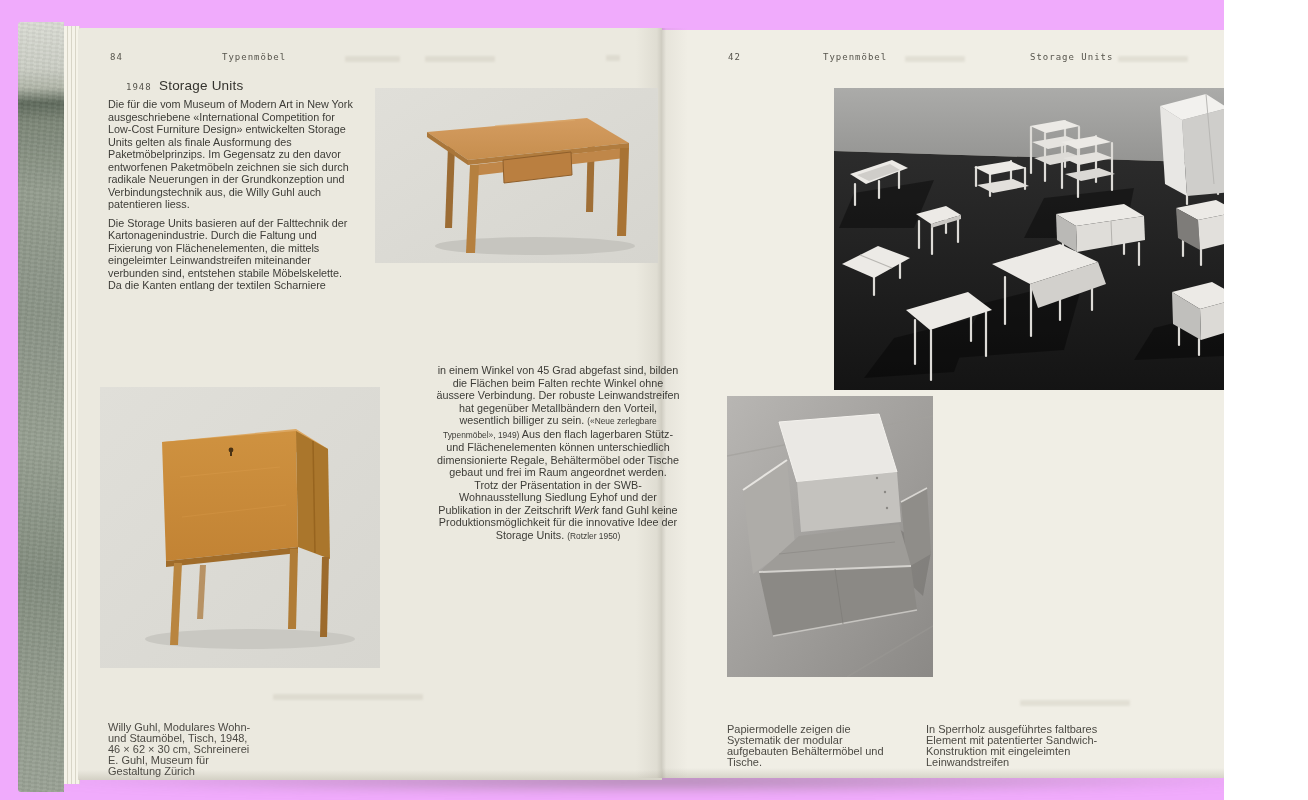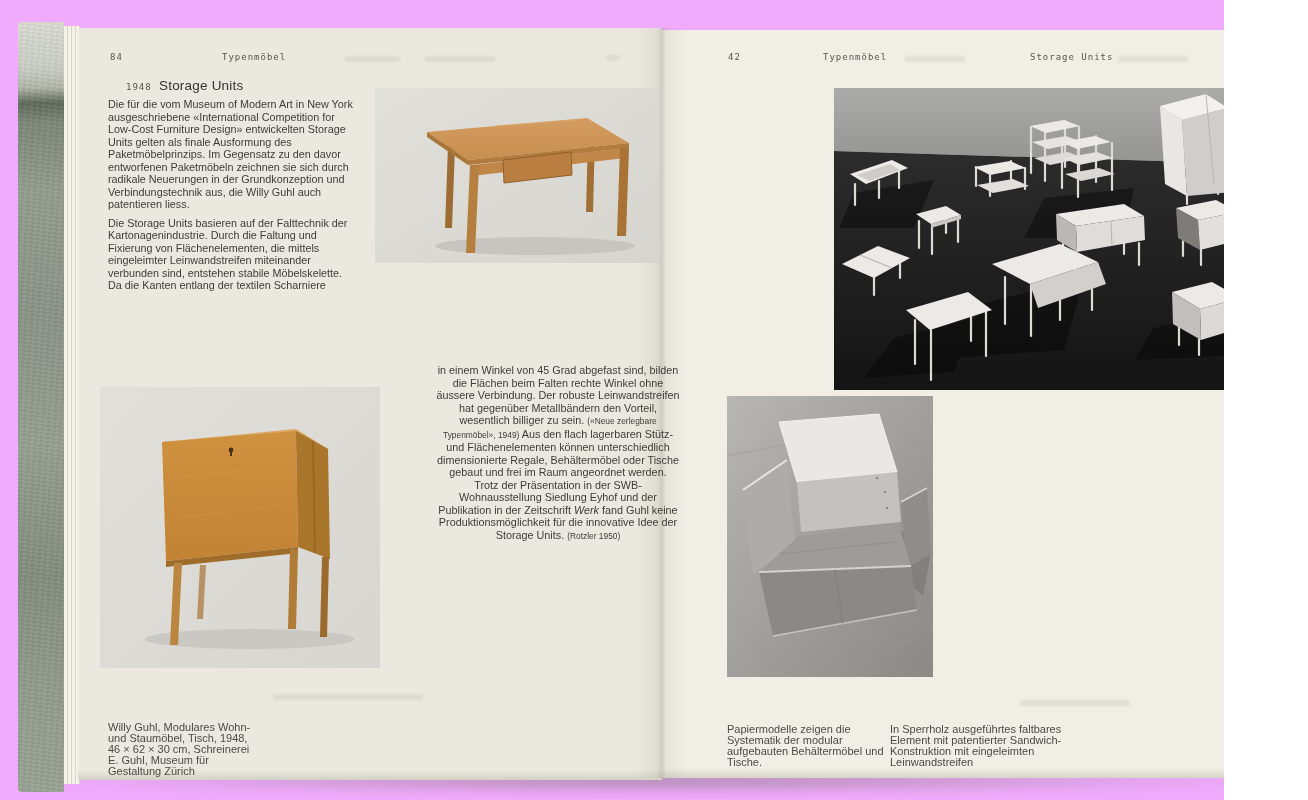--- a/index.html
+++ b/index.html
@@ -308,15 +308,15 @@
 
       <polygon points="32,176 184,170 190,214 46,240" fill="#8b8985"></polygon>
       <line x1="32" y1="176" x2="184" y2="170" stroke="#d4d2ce" stroke-width="2"></line>
       <line x1="46" y1="240" x2="190" y2="214" stroke="#c6c4c0" stroke-width="1.6"></line>
       <line x1="108" y1="173" x2="116" y2="228" stroke="#7e7c78" stroke-width="1" opacity=".7"></line>
     </svg>
   </div>
 
   <div class="caption" style="left:727px;top:708px;width:165px;">Papiermodelle zeigen die Systematik der modular aufgebauten Behältermöbel und Tische.</div>
   <div class="ghost" style="left:1020px;top:700px;width:110px;"></div>
-  <div class="caption" style="left:890px;top:708px;width:212px;">In Sperrholz ausgeführtes faltbares Element mit patentierter Sandwich-Konstruktion mit eingeleimten Leinwandstreifen</div>
+  <div class="caption" style="left:926px;top:708px;width:212px;">In Sperrholz ausgeführtes faltbares Element mit patentierter Sandwich-Konstruktion mit eingeleimten Leinwandstreifen</div>
 
 </div>
 
 </body></html>

